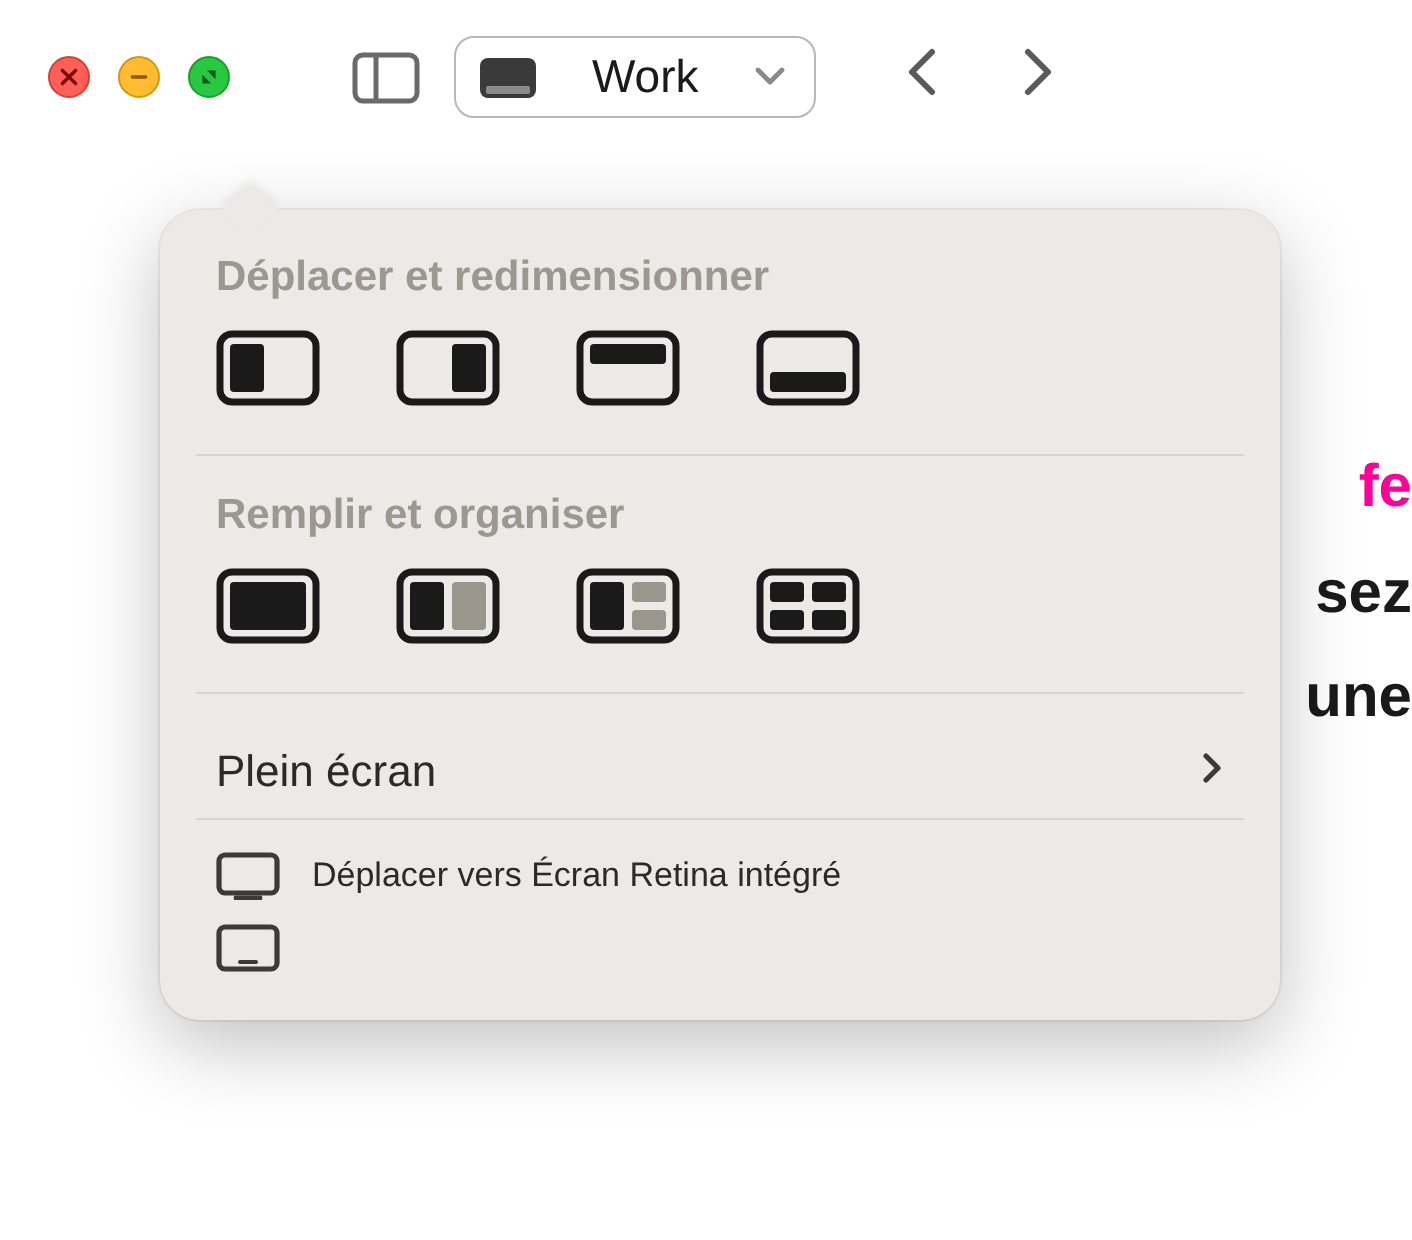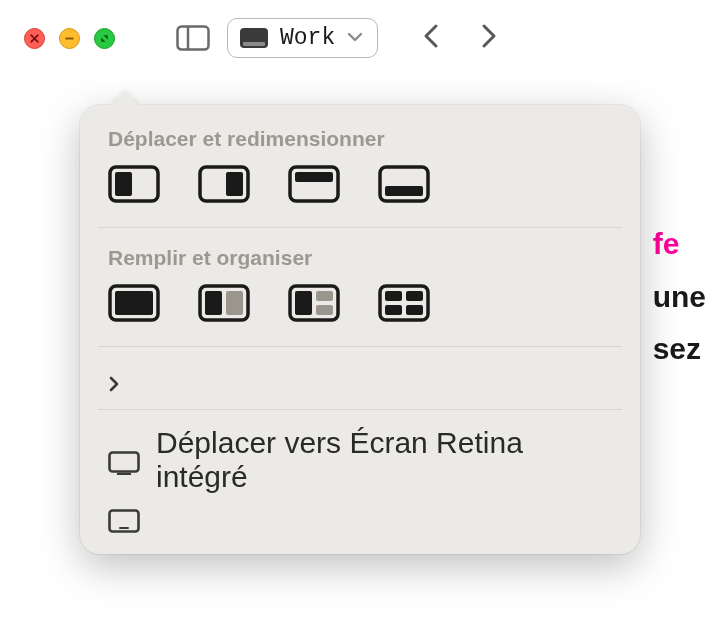--- a/index.html
+++ b/index.html
@@ -33,34 +33,33 @@
   .tb-close svg, .tb-min svg, .tb-zoom svg { width:11px; height:11px; }
   .toolbar-spacer { width: 30px; }
   .sidebar-toggle {
     display:flex; align-items:center; justify-content:center;
     width:40px; height:38px; border-radius:8px;
   }
   .tab-group {
     display:flex; align-items:center;
     border:1.5px solid #b8b8b8; border-radius:10px;
     padding: 6px 14px 6px 12px;
-    gap: 12px;
+    gap: 28px;
     background:#fff;
-    font-family:Liberation Mono, monospace;
   }
   .tab-dot { display:flex; align-items:center; }
   .tab-label { font-size:23px; font-weight:500; color:#1a1a1a; }
   .chev { color:#7a7a7a; }
   .nav-arrows { display:flex; gap:40px; margin-left:30px; align-items:center; }
   .nav-btn { color:#5a5a5a; }
 
   .bg-text {
     position:absolute; right:0; top:218px;
     font-size:30px; font-weight:700; line-height:1.75;
-    text-align:left; color:#1a1a1a;
+    text-align:right; color:#1a1a1a;
   }
   .bg-text .hl { color:#ff0099; }
 
   .popover {
     position:absolute;
     left:80px; top:105px;
     width:560px;
     background:#eceae6;
     border-radius:20px;
     box-shadow:0 12px 40px rgba(0,0,0,0.25), 0 0 0 1px rgba(0,0,0,0.06);
@@ -98,21 +97,21 @@
   }
   .menu-row {
     display:flex; align-items:center; justify-content:space-between;
     padding: 8px 28px 10px 28px;
     font-size:22px; color:#2a2a2a;
     cursor:pointer;
   }
   .move-row {
     display:flex; align-items:center; gap:16px;
     padding: 6px 28px;
-    font-size:30px; color:#2a2a2a;
+    font-size:17px; color:#2a2a2a;
     cursor:pointer;
   }
   .screen-ic { width:32px; height:24px; flex-shrink:0; }
 </style>
 </head>
 <body>
 
 <div class="toolbar">
   <div class="traffic-lights">
     <div class="traffic-btn tb-close">
@@ -161,22 +160,22 @@
     <span class="nav-btn">
       <svg width="18" height="28" viewBox="0 0 18 28">
           <path d="M4 4 L14 14 L4 24" fill="none" stroke="#5a5a5a" stroke-width="3" stroke-linecap="round" stroke-linejoin="round"></path>
         </svg>
     </span>
   </div>
 </div>
 
 <div class="bg-text">
   <div><span class="hl">fe</span></div>
+  <div>sez</div>
   <div>une</div>
-  <div>sez</div>
 </div>
 
 <div class="popover">
 
   <div class="section-title">Déplacer et redimensionner</div>
   <div class="tile-row">
     <div class="tile">
       <svg width="52" height="38" viewBox="0 0 52 38">
         <rect x="2" y="2" width="48" height="34" rx="6" fill="none" stroke="#1a1a1a" stroke-width="3.5"></rect>
         <rect x="7" y="7" width="17" height="24" rx="2" fill="#1a1a1a"></rect>
@@ -234,20 +233,21 @@
         <rect x="28" y="7" width="17" height="10" rx="2" fill="#1a1a1a"></rect>
         <rect x="7" y="21" width="17" height="10" rx="2" fill="#1a1a1a"></rect>
         <rect x="28" y="21" width="17" height="10" rx="2" fill="#1a1a1a"></rect>
       </svg>
     </div>
   </div>
 
   <hr class="divider">
 
   <div class="menu-row">
+    <span>Plein écran</span>
     <span>
       <svg width="12" height="18" viewBox="0 0 12 18">
           <path d="M3 3 L9 9 L3 15" fill="none" stroke="#3a3a3a" stroke-width="2.6" stroke-linecap="round" stroke-linejoin="round"></path>
         </svg>
     </span>
   </div>
 
   <hr class="divider" style="margin-bottom:10px">
 
   <div class="move-row">

